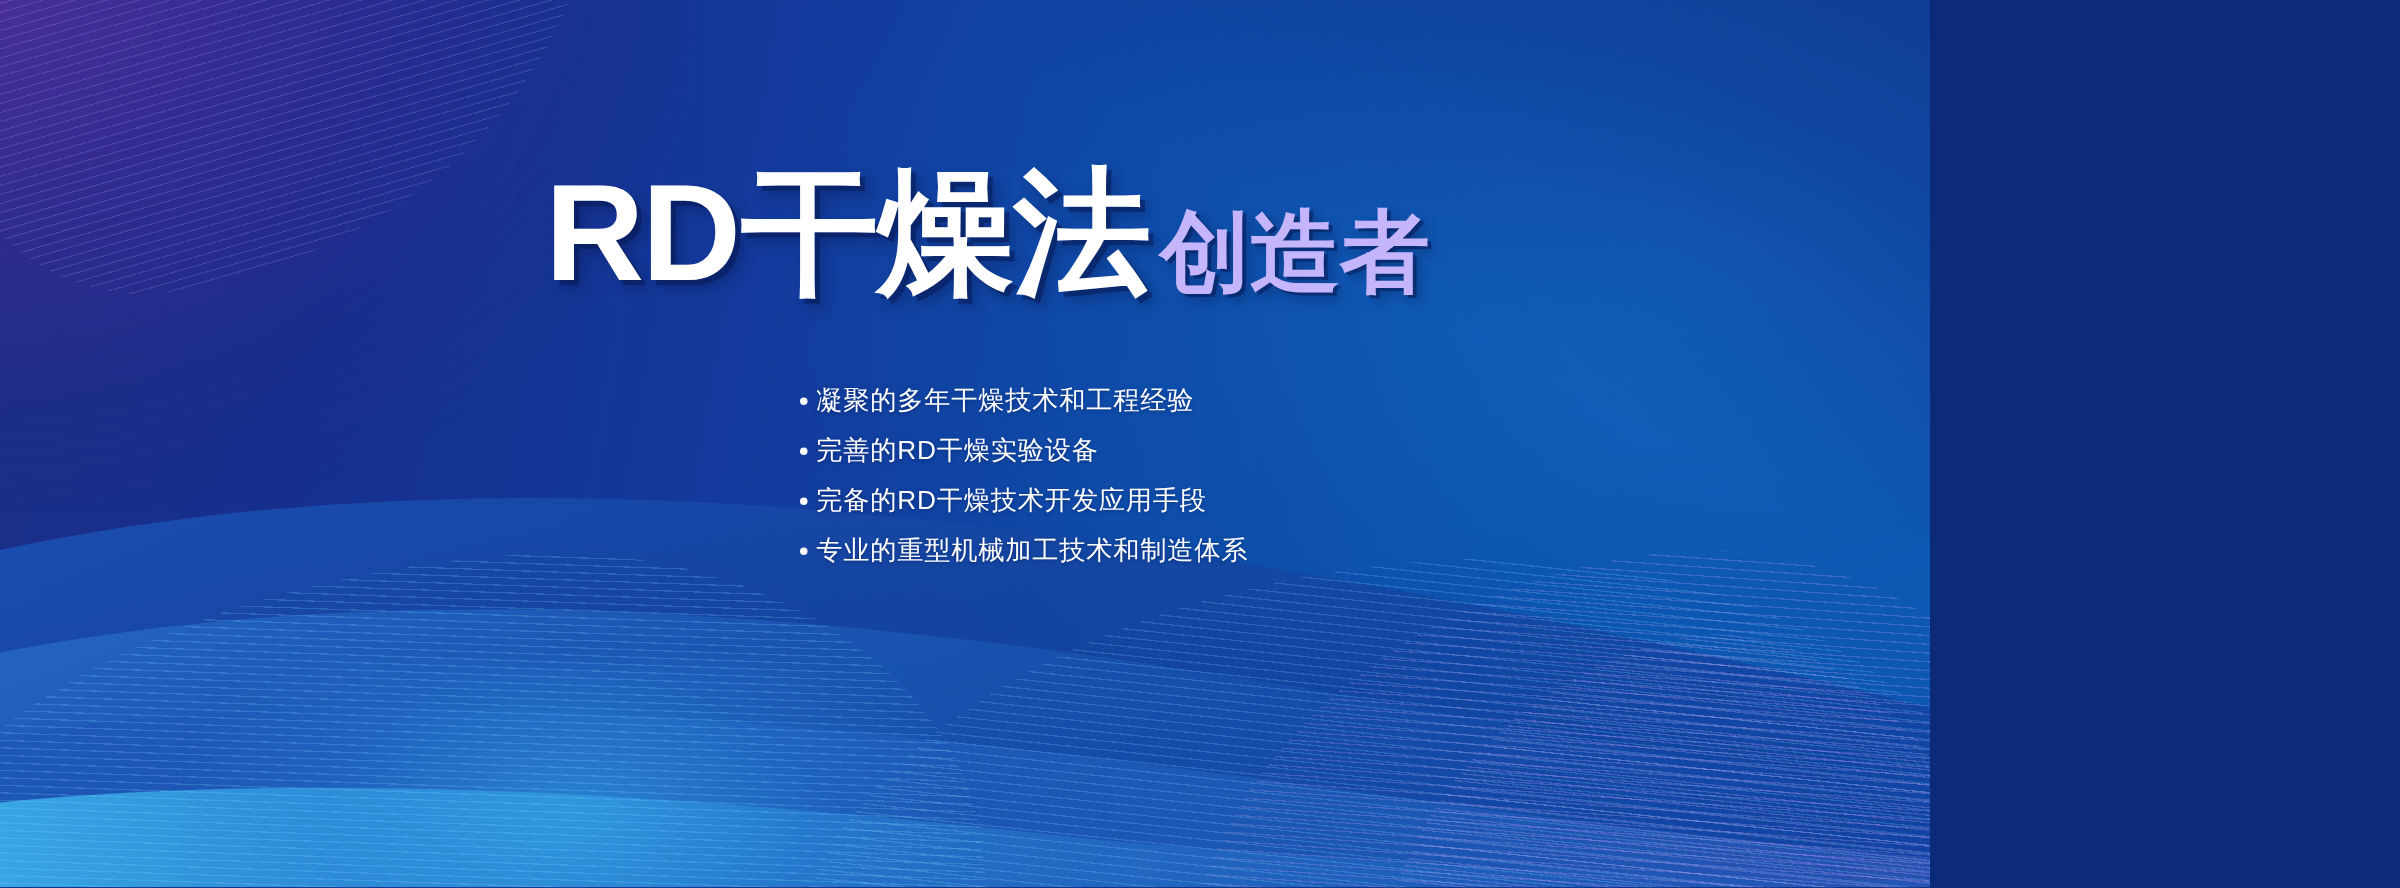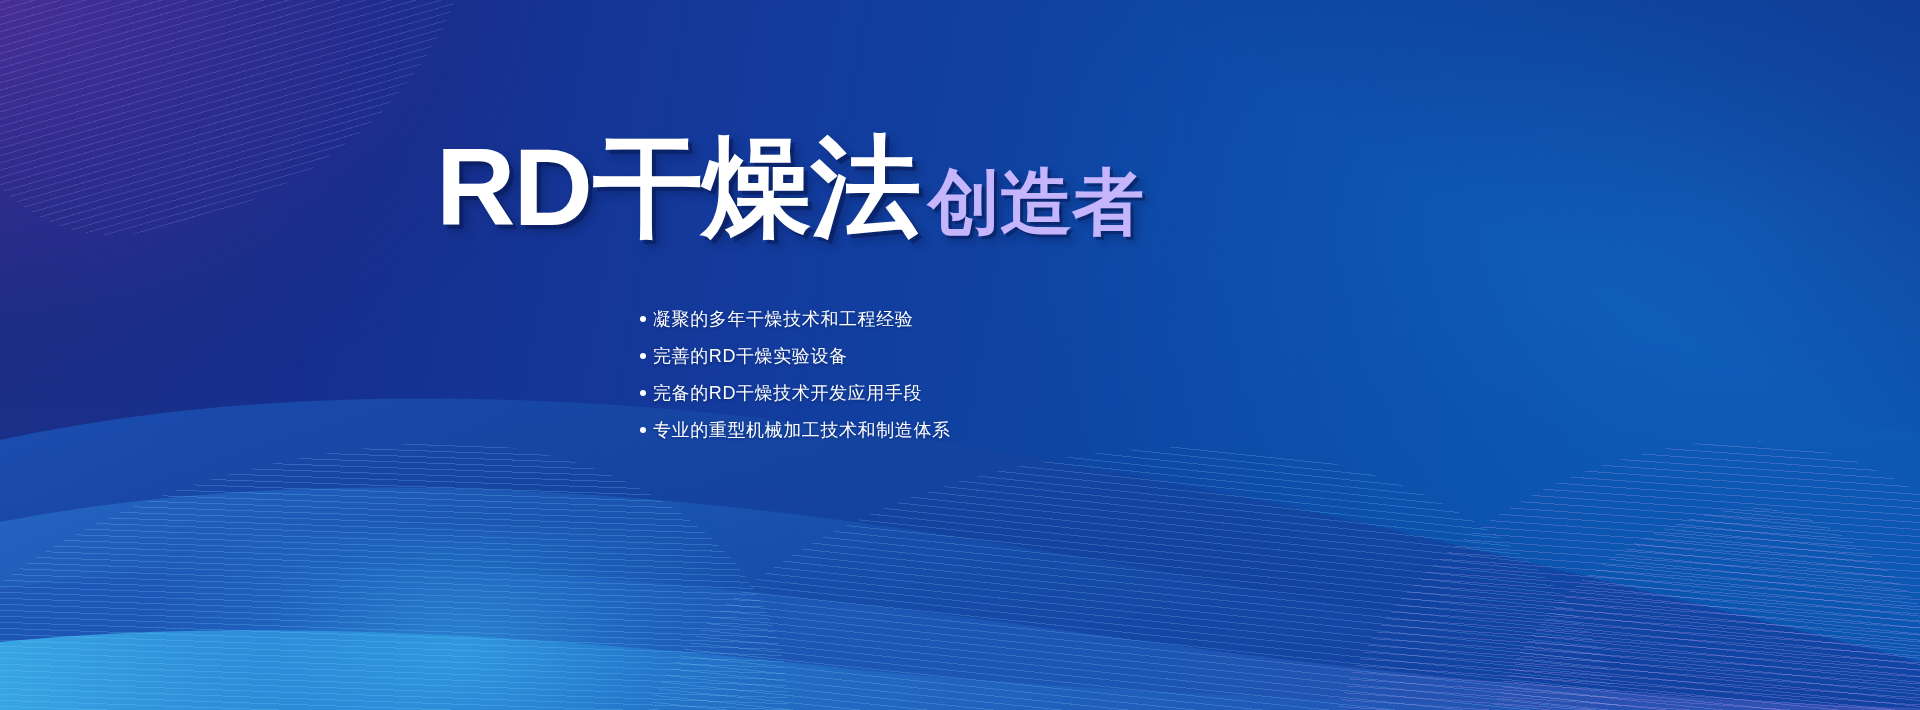--- a/index.html
+++ b/index.html
@@ -1,21 +1,21 @@
 <!DOCTYPE html>
 <html lang="zh"><head>
 <meta charset="utf-8">
 <title>RD Banner</title>
 <style>
   html,body{margin:0;padding:0;background:#0b2a77;}
   *{box-sizing:border-box;}
 
   .banner{
     position:relative;
-    width:1920px;
+    width:1544px;
     height:710px;
     overflow:hidden;
     font-family:"Liberation Sans","DejaVu Sans",sans-serif;
     background:#12328c;
     isolation:isolate;
   }
 
   
   .bg-base{
     position:absolute; inset:0;
@@ -174,21 +174,21 @@
     left:640px;
     top:310px;
     list-style:none;
     margin:0;
     padding:0;
   }
   .bullets li{
     display:flex;
     align-items:center;
     color:#ffffff;
-    font-size:18px;
+    font-size:21px;
     line-height:1;
     margin-bottom:19px;
     letter-spacing:.6px;
     text-shadow:0 1px 3px rgba(5,20,70,.45);
   }
   .bullets li:last-child{margin-bottom:0;}
   .bullet-dot{
     width:6px;height:6px;
     border-radius:50%;
     background:#ffffff;

